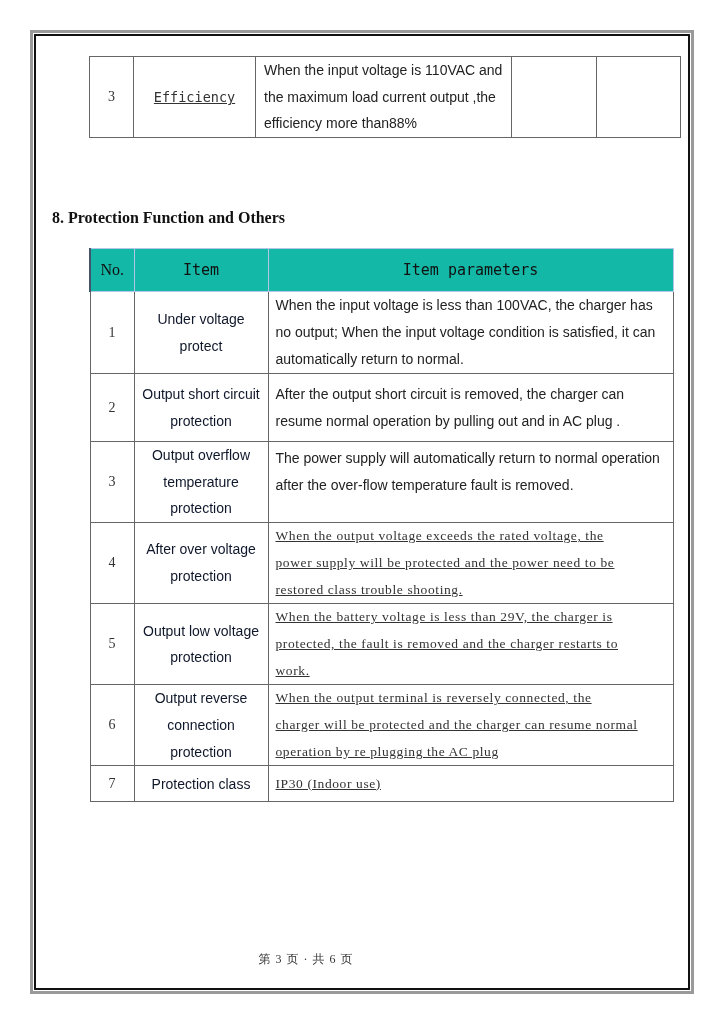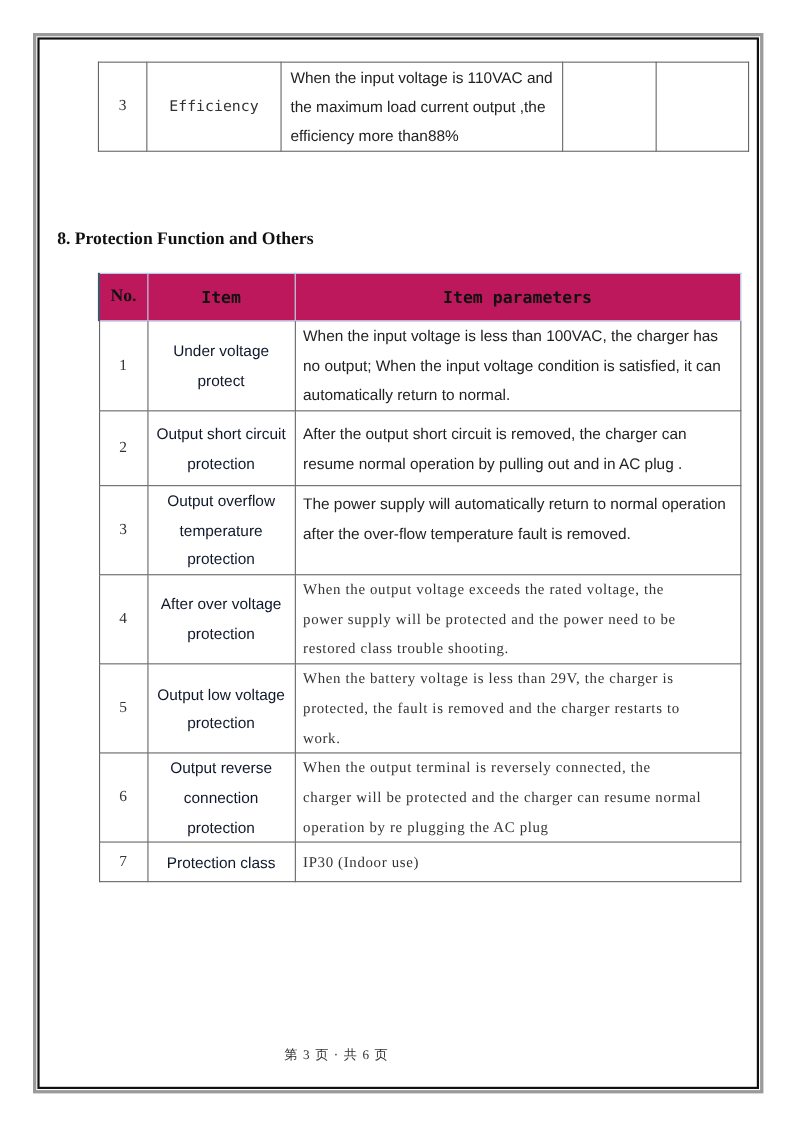--- a/index.html
+++ b/index.html
@@ -12,34 +12,34 @@
     box-sizing: border-box;
     border: 3px solid #9a9a9a;
   }
   .page-frame::after {
     content: ""; position: absolute; left: 1px; top: 1px; right: 1px; bottom: 1px;
     border: 2px solid #111;
   }
   table { border-collapse: collapse; position: absolute; table-layout: fixed; }
   td, th { border: 1px solid #666; padding: 0; vertical-align: middle; }
   .t-top { left: 89px; top: 56px; width: 591px; height: 81px; }
-  .mono { font-family: "DejaVu Sans Mono", monospace; }
+  .mono { font-family: "DejaVu Sans Mono", monospace; text-decoration: underline; }
   .c { text-align: center; }
   .num { font-family: "Liberation Serif", serif; font-size: 14px; color: #333; text-align: center; }
   .param { font-size: 14px; line-height: 26.7px; padding-left: 7px; white-space: nowrap; overflow: hidden; color: #222; }
   .param.mono { font-family: "Liberation Serif", serif; font-size: 13.5px; letter-spacing: 0.6px; color: #333; }
   .item { font-size: 14px; line-height: 26.7px; text-align: center; color: #0f172a; white-space: nowrap; overflow: hidden; }
   .heading {
     position: absolute; left: 52px; top: 209px; font-family: "Liberation Serif", serif;
     font-weight: bold; font-size: 16px; color: #111;
   }
   .t-prot { left: 89px; top: 248px; width: 583px; }
   .t-prot th {
-    background: #be185d; border: 1px solid #b4c6e7; height: 42px;
-    font-family: "DejaVu Sans Mono", monospace; font-weight: bold; font-size: 15px; color: #111;
+    background: #14b8a6; border: 1px solid #b4c6e7; height: 42px;
+    font-family: "DejaVu Sans Mono", monospace; font-weight: normal; font-size: 15px; color: #111;
   }
   .t-prot th.no { font-family: "Liberation Serif", serif; font-size: 16px; border-left: 2px solid #44546a; }
   .t-prot td.last { border-right: 1px solid #666; }
   .footer {
     position: absolute; top: 951px; left: 0; width: 612px; text-align: center;
     font-family: "Liberation Serif", serif; font-size: 12px; color: #333; letter-spacing: 1px;
   }
 </style>
 </head>
 <body>

